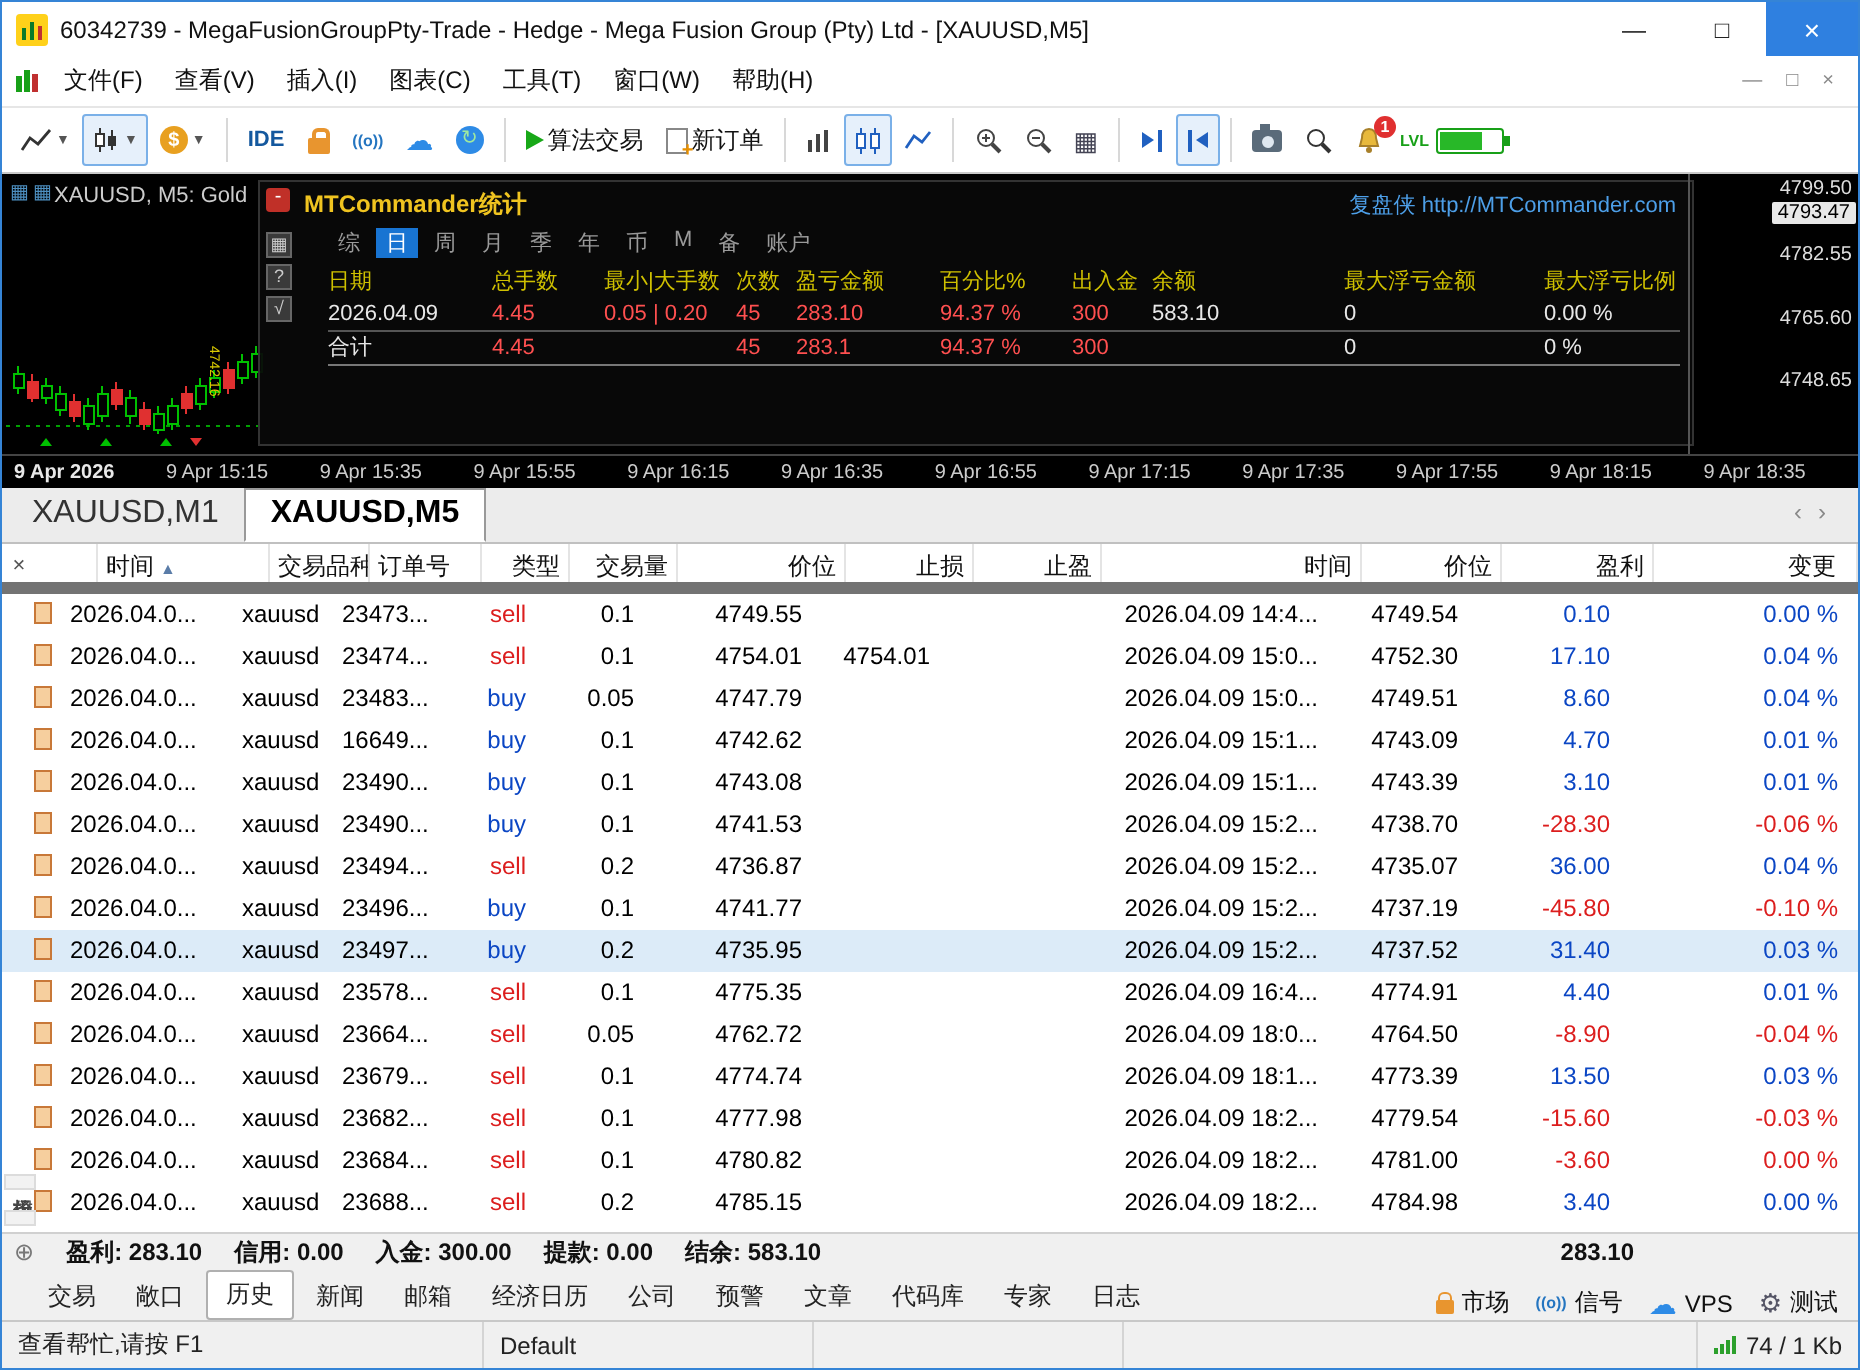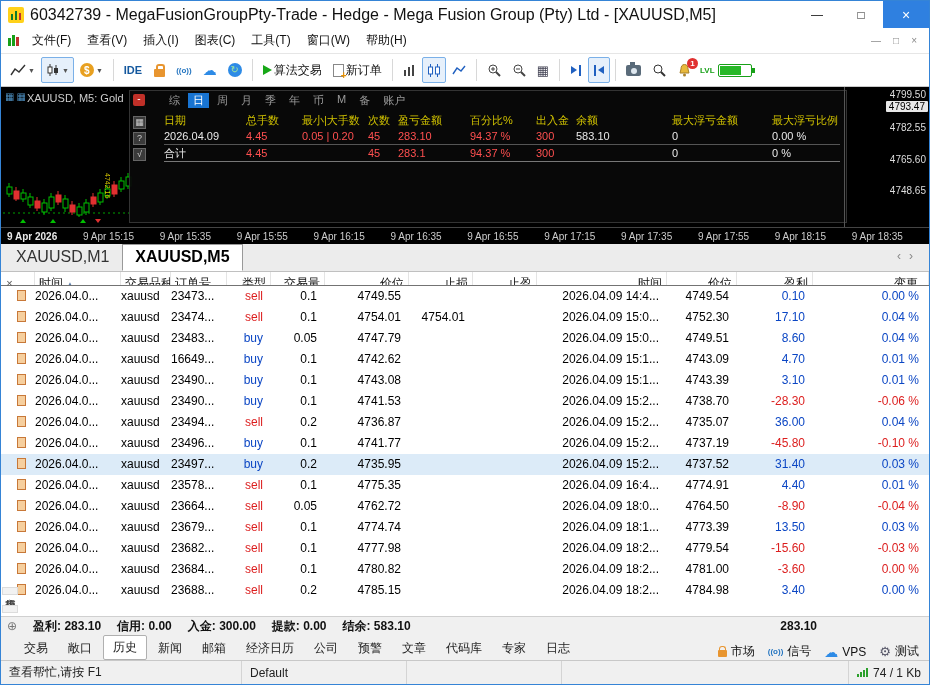--- a/index.html
+++ b/index.html
@@ -3,21 +3,21 @@
 <meta charset="utf-8">
 <style>
   *{box-sizing:border-box;margin:0;padding:0}
   html,body{width:930px;height:685px;overflow:hidden}
   body{font-family:"Liberation Sans","DejaVu Sans",sans-serif;font-size:12px;background:#fff;color:#111}
   .app{width:930px;height:685px;display:flex;flex-direction:column;border:1px solid #3584d6;background:#fff}
 
   
   .titlebar{flex:0 0 27px;display:flex;align-items:center;background:#fff}
   .app-icon{margin:0 6px 0 7px;display:flex}
-  .title{flex:1;font-size:16px;color:#111;white-space:nowrap;overflow:hidden}
+  .title{flex:1;font-size:12px;color:#111;white-space:nowrap;overflow:hidden}
   .win-controls{display:flex;height:100%}
   .wbtn{width:44px;display:flex;align-items:center;justify-content:center;color:#222;font-size:12px}
   .wbtn.close{background:#2f80e0;color:#fff;font-size:14px;width:46px}
 
   
   .menubar{flex:0 0 26px;display:flex;align-items:center;background:#fff;border-bottom:1px solid #e6e6e6;padding-left:6px}
   .menu-chart-icon{margin-right:4px;display:flex}
   .menu-item{padding:4px 8px;color:#111}
   .mdi-controls{margin-left:auto;display:flex;gap:12px;padding-right:12px;color:#8a8a8a;font-size:10px}
 
@@ -85,21 +85,21 @@
   .time-axis span:first-child{font-weight:bold;color:#e8e8e8}
 
   .chart-tabs{flex:0 0 24px;background:#ececec;display:flex;align-items:flex-end;padding-left:2px;position:relative;border-bottom:1px solid #c0c0c0}
   .ctab{padding:3px 12px 4px;font-size:16px;color:#333;border:1px solid transparent}
   .ctab.active{background:#fff;border:1px solid #999;border-bottom-color:#fff;font-weight:bold;color:#000}
   .ctab-arrows{position:absolute;right:8px;top:5px;color:#888;font-size:12px;letter-spacing:8px}
 
   
   .history{flex:1;position:relative;background:#fff;overflow:hidden}
   .hist-close{position:absolute;left:3px;top:5px;color:#555;font-size:11px;width:11px;text-align:center}
-  .hist-header{display:flex;height:14px;line-height:22px;border-bottom:1px solid #737373;padding-left:18px;color:#111}
+  .hist-header{display:flex;height:25px;line-height:22px;border-bottom:6px solid #737373;padding-left:32px;color:#111}
   .hist-header .cell{border-right:1px solid #e4e4e4}
   .sort{font-size:8px;color:#5a7ca8;margin-left:3px}
   .hist-row{display:flex;height:21px;line-height:21px;padding-left:14px;color:#000}
   .hist-row.selected{background:#dcebf8}
   .cell{overflow:hidden;white-space:nowrap;padding:0 4px}
   .c-i{width:16px;padding:0 2px}
   .c-t1{width:86px}.c-sym{width:50px}.c-ord{width:56px}
   .c-type{width:44px}.c-vol{width:54px}.c-p1{width:84px}.c-sl{width:64px}.c-tp{width:64px}
   .c-t2{width:130px}.c-p2{width:70px}.c-pf{width:76px}.c-chg{flex:1;padding-right:10px}
   .ar{text-align:right}
@@ -346,20 +346,24 @@
       </g>
       <path d="M20 52 l3 4 h-6 z" fill="#00c000"></path>
       <path d="M50 52 l3 4 h-6 z" fill="#00c000"></path>
       <path d="M80 52 l3 4 h-6 z" fill="#00c000"></path>
       <path d="M95 56 l3 -4 h-6 z" fill="#e03030"></path>
       <text x="102" y="6" transform="rotate(90 102 6)" fill="#d8c800" font-size="7">4742.16</text>
     </svg>
 
     <div class="mtc-panel">
       <span class="mtc-min">-</span>
+      <div class="mtc-head">
+        <span class="mtc-title">MTCommander统计</span>
+        <span class="mtc-brand">复盘侠 http://MTCommander.com</span>
+      </div>
       <div class="mtc-side">
         <span>▦</span>
         <span>?</span>
         <span>√</span>
       </div>
       <div class="mtc-tabs">
         <span class="mtc-tab">综</span>
         <span class="mtc-tab active">日</span>
         <span class="mtc-tab">周</span>
         <span class="mtc-tab">月</span>

